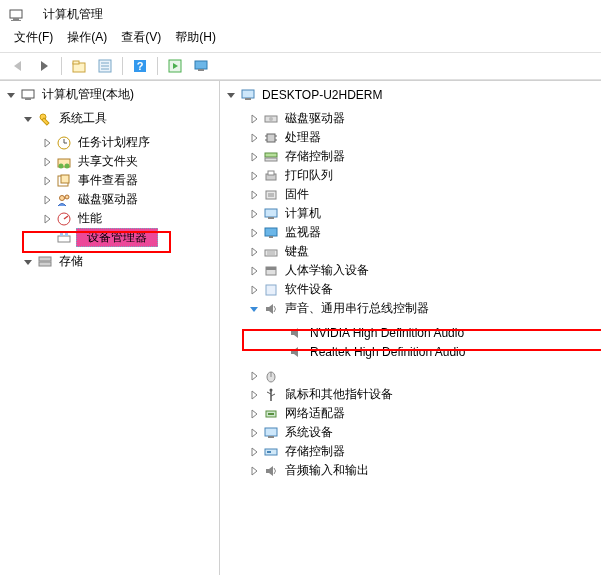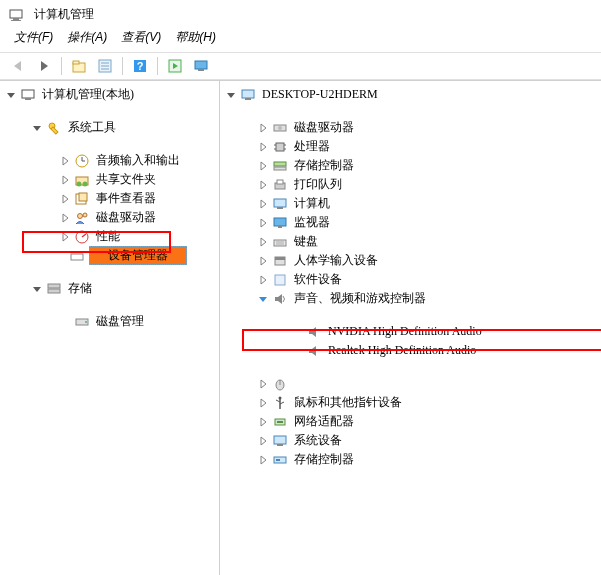--- a/index.html
+++ b/index.html
@@ -10,30 +10,29 @@
     background: #fff;
     color: #000;
     width: 601px;
     height: 575px;
     overflow: hidden;
   }
   .titlebar {
     display: flex;
     align-items: center;
     padding: 6px 8px 4px;
-    gap: 6px;
+    gap: 15px;
   }
   .menubar {
     display: flex;
     gap: 2px;
     padding: 0 8px 4px;
   }
   .menu-item {
     padding: 2px 6px;
-    font-style: italic;
   }
   .toolbar {
     display: flex;
     align-items: center;
     padding: 2px 6px;
     border-top: 1px solid #e0e0e0;
     border-bottom: 1px solid #e0e0e0;
     gap: 2px;
     height: 28px;
   }
@@ -69,21 +68,21 @@
     overflow: auto;
   }
   .tree {
     list-style: none;
     padding: 0;
     margin: 0;
   }
   .tree ul {
     list-style: none;
     padding: 0;
-    margin: 14px;
+    margin: 5px;
   }
   .node {
     display: flex;
     align-items: center;
     height: 19px;
     padding: 0 2px;
     white-space: nowrap;
   }
   .twisty {
     width: 14px;
@@ -97,26 +96,25 @@
   .ico {
     width: 16px;
     height: 16px;
     display: inline-flex;
     align-items: center;
     justify-content: center;
     margin-right: 4px;
   }
   .label {
     padding: 0 2px;
-    font-family: Liberation Serif, serif;
   }
   .selected {
-    background: #f97316;
+    background: #ec4899;
     border: 1px dotted #7aa7c7;
-    padding: 0 18px;
+    padding: 0 10px;
   }
   .highlight-box {
     position: absolute;
     border: 2px solid #ff0000;
     pointer-events: none;
   }
   .hl-left {
     left: 22px;
     top: 150px;
     width: 149px;
@@ -243,21 +241,21 @@
                         <polygon points="3,1 8,5 3,9" fill="none" stroke="#808080"></polygon>
                       </svg>
                     </span>
                 <span class="ico">
                       <svg width="16" height="16">
                         <circle cx="8" cy="8" r="6" fill="#fff" stroke="#c99b10"></circle>
                         <line x1="8" y1="8" x2="8" y2="4" stroke="#555"></line>
                         <line x1="8" y1="8" x2="11" y2="8" stroke="#555"></line>
                       </svg>
                     </span>
-                <span class="label">音频输入和输出</span>
+                <span class="label">任务计划程序</span>
               </div>
                 </li>
               <li>
                   <div class="node" style="padding-left:28px">
                 <span class="twisty">
                       <svg width="10" height="10">
                         <polygon points="3,1 8,5 3,9" fill="none" stroke="#808080"></polygon>
                       </svg>
                     </span>
                 <span class="ico">
@@ -342,34 +340,20 @@
                   </svg>
                 </span>
               <span class="ico">
                   <svg width="16" height="16">
                     <rect x="2" y="3" width="12" height="4" fill="#d0d0d0" stroke="#888"></rect>
                     <rect x="2" y="8" width="12" height="4" fill="#d0d0d0" stroke="#888"></rect>
                   </svg>
                 </span>
               <span class="label">存储</span>
             </div>
-            <ul>
-              <li>
-                  <div class="node" style="padding-left:28px">
-                <span class="twisty" style="visibility:hidden"></span>
-                <span class="ico">
-                      <svg width="16" height="16">
-                        <rect x="2" y="5" width="12" height="6" fill="#e0e0e0" stroke="#888"></rect>
-                        <circle cx="12" cy="8" r="1" fill="#5a9"></circle>
-                      </svg>
-                    </span>
-                <span class="label">磁盘管理</span>
-              </div>
-                </li>
-            </ul>
           </li>
         </ul>
       </li>
     </ul>
     <div class="highlight-box hl-left"></div>
   </div>
 
   <div class="pane-right pane-right-wrap">
     <ul class="tree">
       <li>
@@ -457,20 +441,36 @@
             </li>
           <li>
               <div class="node" style="padding-left:20px">
             <span class="twisty">
                   <svg width="10" height="10">
                     <polygon points="3,1 8,5 3,9" fill="none" stroke="#808080"></polygon>
                   </svg>
                 </span>
             <span class="ico">
                   <svg width="16" height="16">
+                    <rect x="3" y="4" width="10" height="8" fill="#e8e8e8" stroke="#888"></rect>
+                    <rect x="5" y="6" width="6" height="4" fill="#bbb"></rect>
+                  </svg>
+                </span>
+            <span class="label">固件</span>
+          </div>
+            </li>
+          <li>
+              <div class="node" style="padding-left:20px">
+            <span class="twisty">
+                  <svg width="10" height="10">
+                    <polygon points="3,1 8,5 3,9" fill="none" stroke="#808080"></polygon>
+                  </svg>
+                </span>
+            <span class="ico">
+                  <svg width="16" height="16">
                     <rect x="2" y="3" width="12" height="8" fill="#cde7fb" stroke="#4a86b8"></rect>
                     <rect x="5" y="11" width="6" height="2" fill="#888"></rect>
                   </svg>
                 </span>
             <span class="label">计算机</span>
           </div>
             </li>
           <li>
               <div class="node" style="padding-left:20px">
             <span class="twisty">
@@ -541,21 +541,21 @@
                   <svg width="10" height="10">
                     <polygon points="1,3 9,3 5,8" fill="#3a8bd8"></polygon>
                   </svg>
                 </span>
               <span class="ico">
                   <svg width="16" height="16">
                     <polygon points="3,6 6,6 10,3 10,13 6,10 3,10" fill="#888"></polygon>
                     <path d="M11 5 Q14 8 11 11" fill="none" stroke="#888"></path>
                   </svg>
                 </span>
-              <span class="label">声音、视频和游戏控制器</span>
+              <span class="label">声音、通用串行总线控制器</span>
             </div>
             <ul>
               <li>
                   <div class="node" style="padding-left:40px">
                 <span class="twisty" style="visibility:hidden"></span>
                 <span class="ico">
                       <svg width="16" height="16">
                         <polygon points="3,6 6,6 10,3 10,13 6,10 3,10" fill="#888"></polygon>
                       </svg>
                     </span>
@@ -649,18 +649,34 @@
                 </span>
             <span class="ico">
                   <svg width="16" height="16">
                     <rect x="2" y="5" width="12" height="6" fill="#d0e8f8" stroke="#4a86b8"></rect>
                     <rect x="4" y="7" width="4" height="2" fill="#4a86b8"></rect>
                   </svg>
                 </span>
             <span class="label">存储控制器</span>
           </div>
             </li>
+          <li>
+              <div class="node" style="padding-left:20px">
+            <span class="twisty">
+                  <svg width="10" height="10">
+                    <polygon points="3,1 8,5 3,9" fill="none" stroke="#808080"></polygon>
+                  </svg>
+                </span>
+            <span class="ico">
+                  <svg width="16" height="16">
+                    <polygon points="3,6 6,6 10,3 10,13 6,10 3,10" fill="#888"></polygon>
+                    <path d="M11 5 Q14 8 11 11" fill="none" stroke="#888"></path>
+                  </svg>
+                </span>
+            <span class="label">音频输入和输出</span>
+          </div>
+            </li>
         </ul>
       </li>
     </ul>
     <div class="highlight-box hl-right"></div>
   </div>
 </div>
 
 </body></html>

